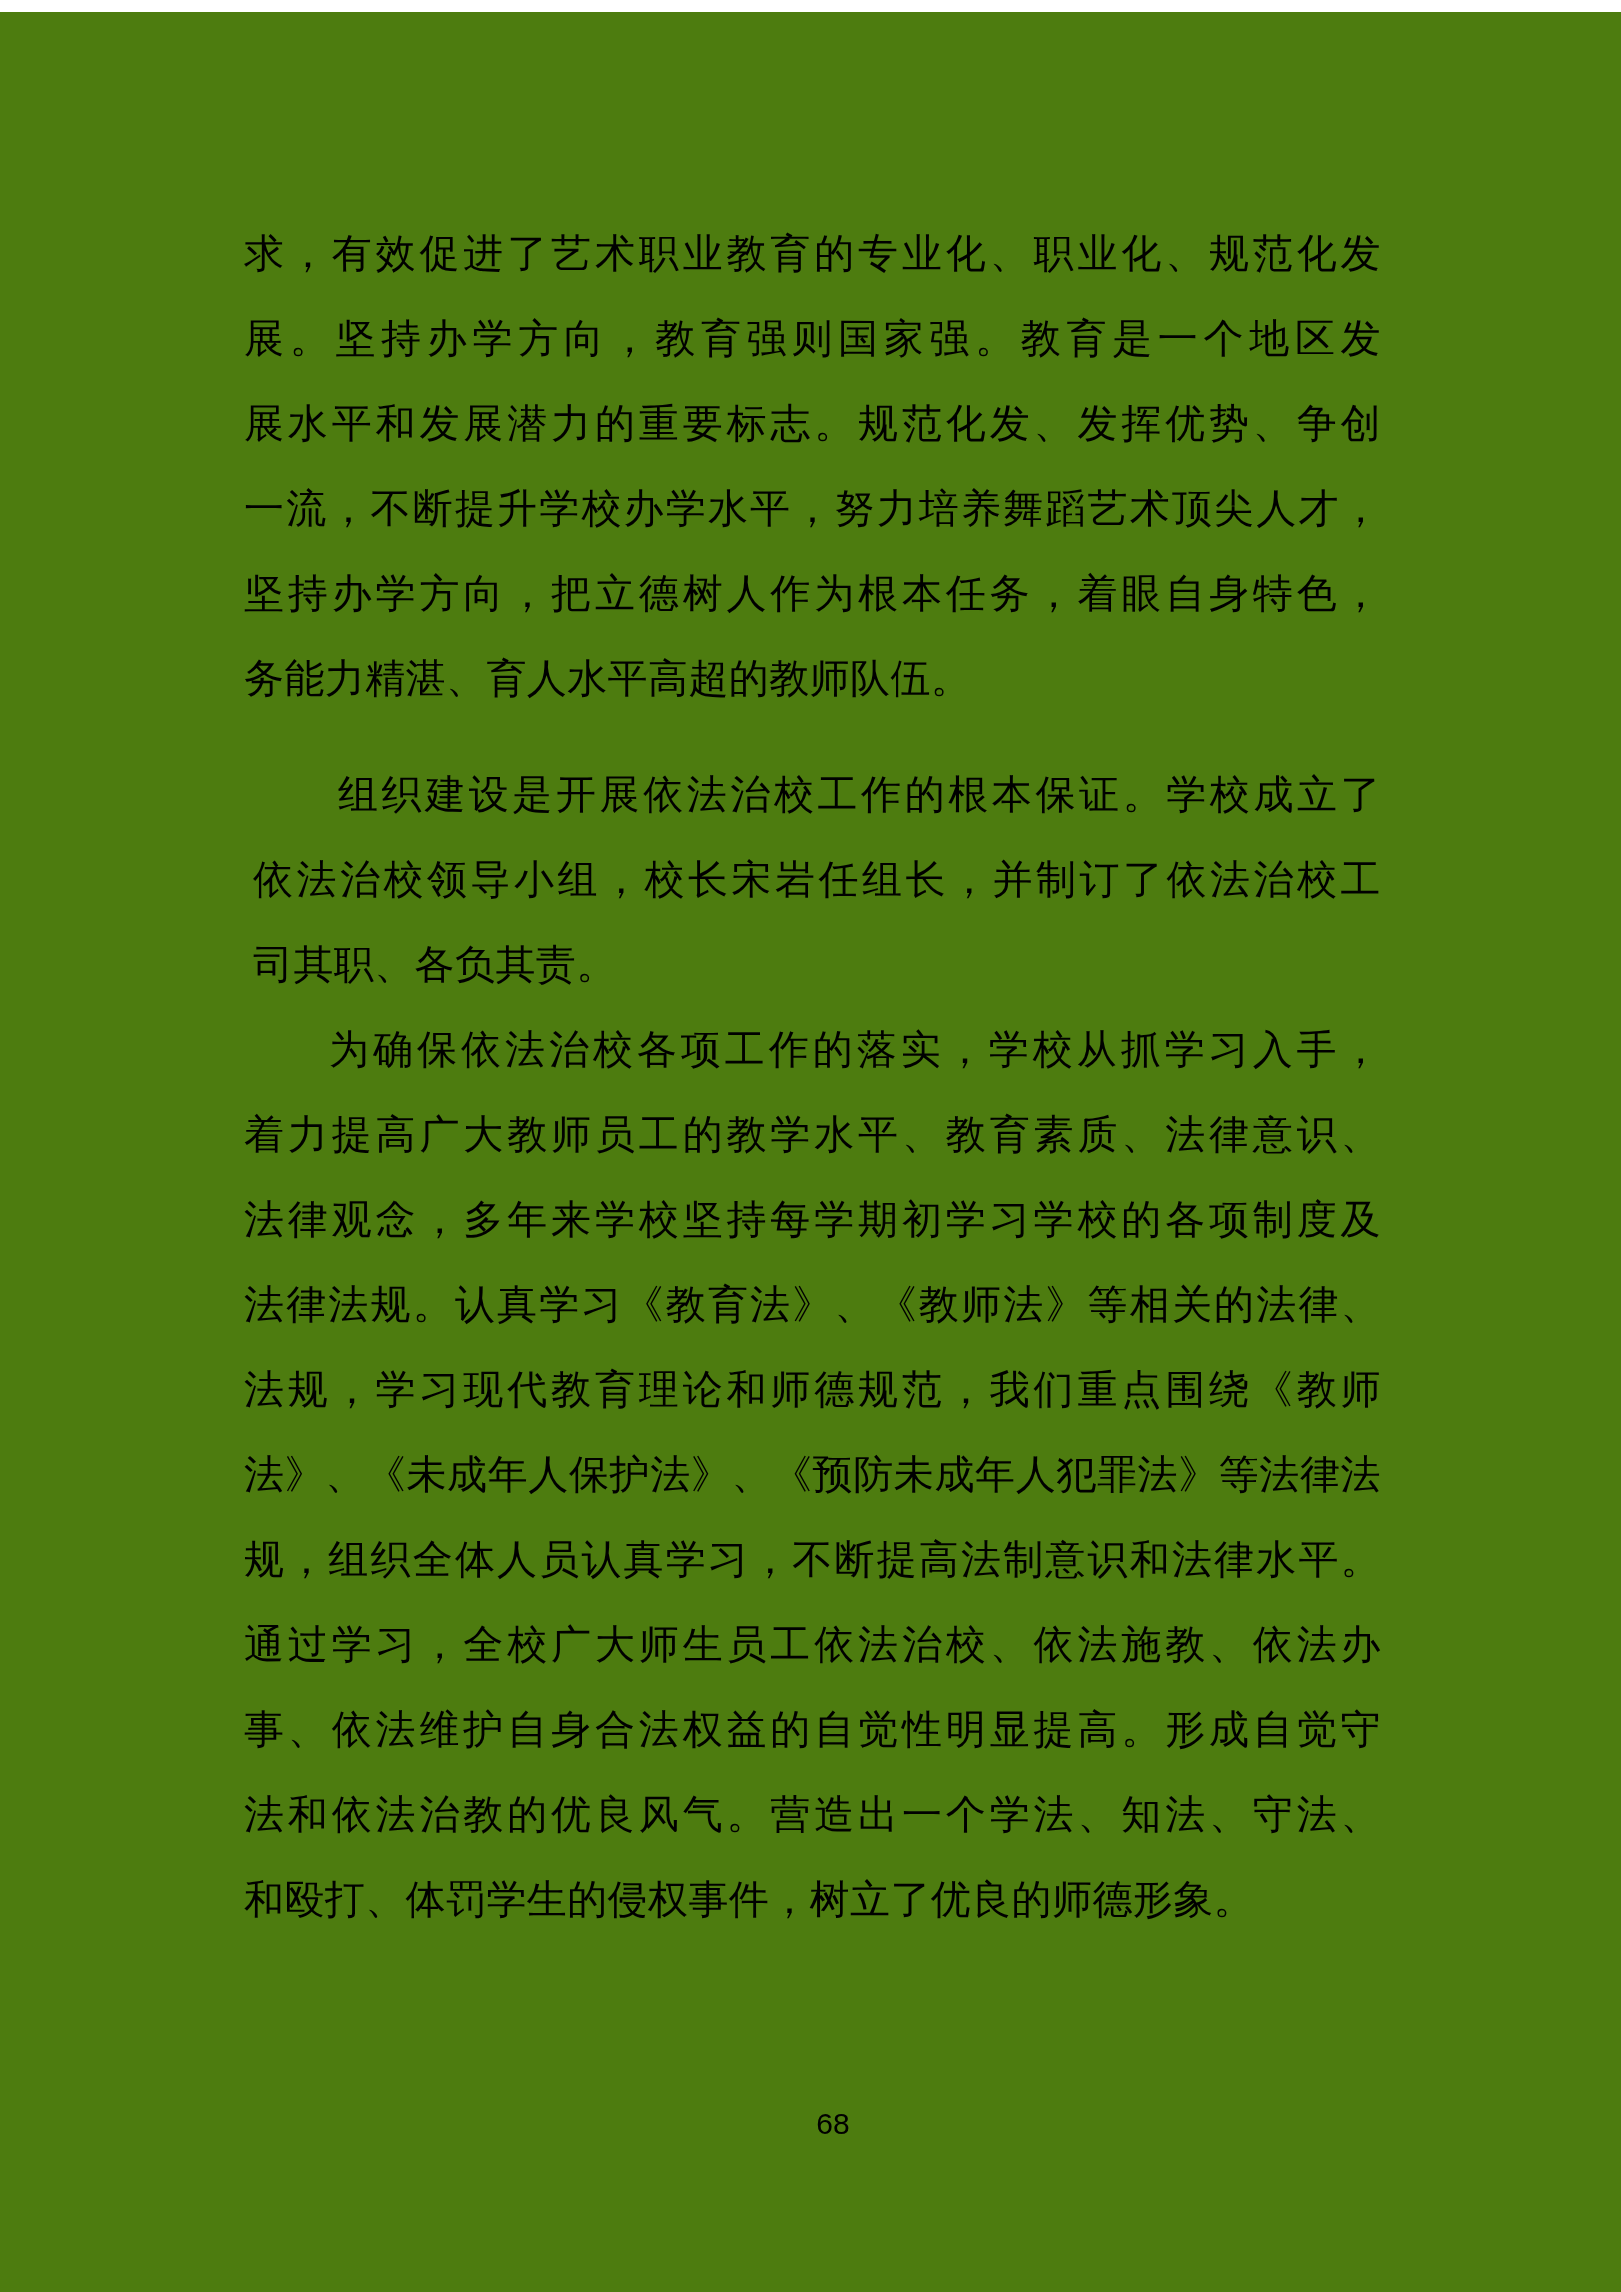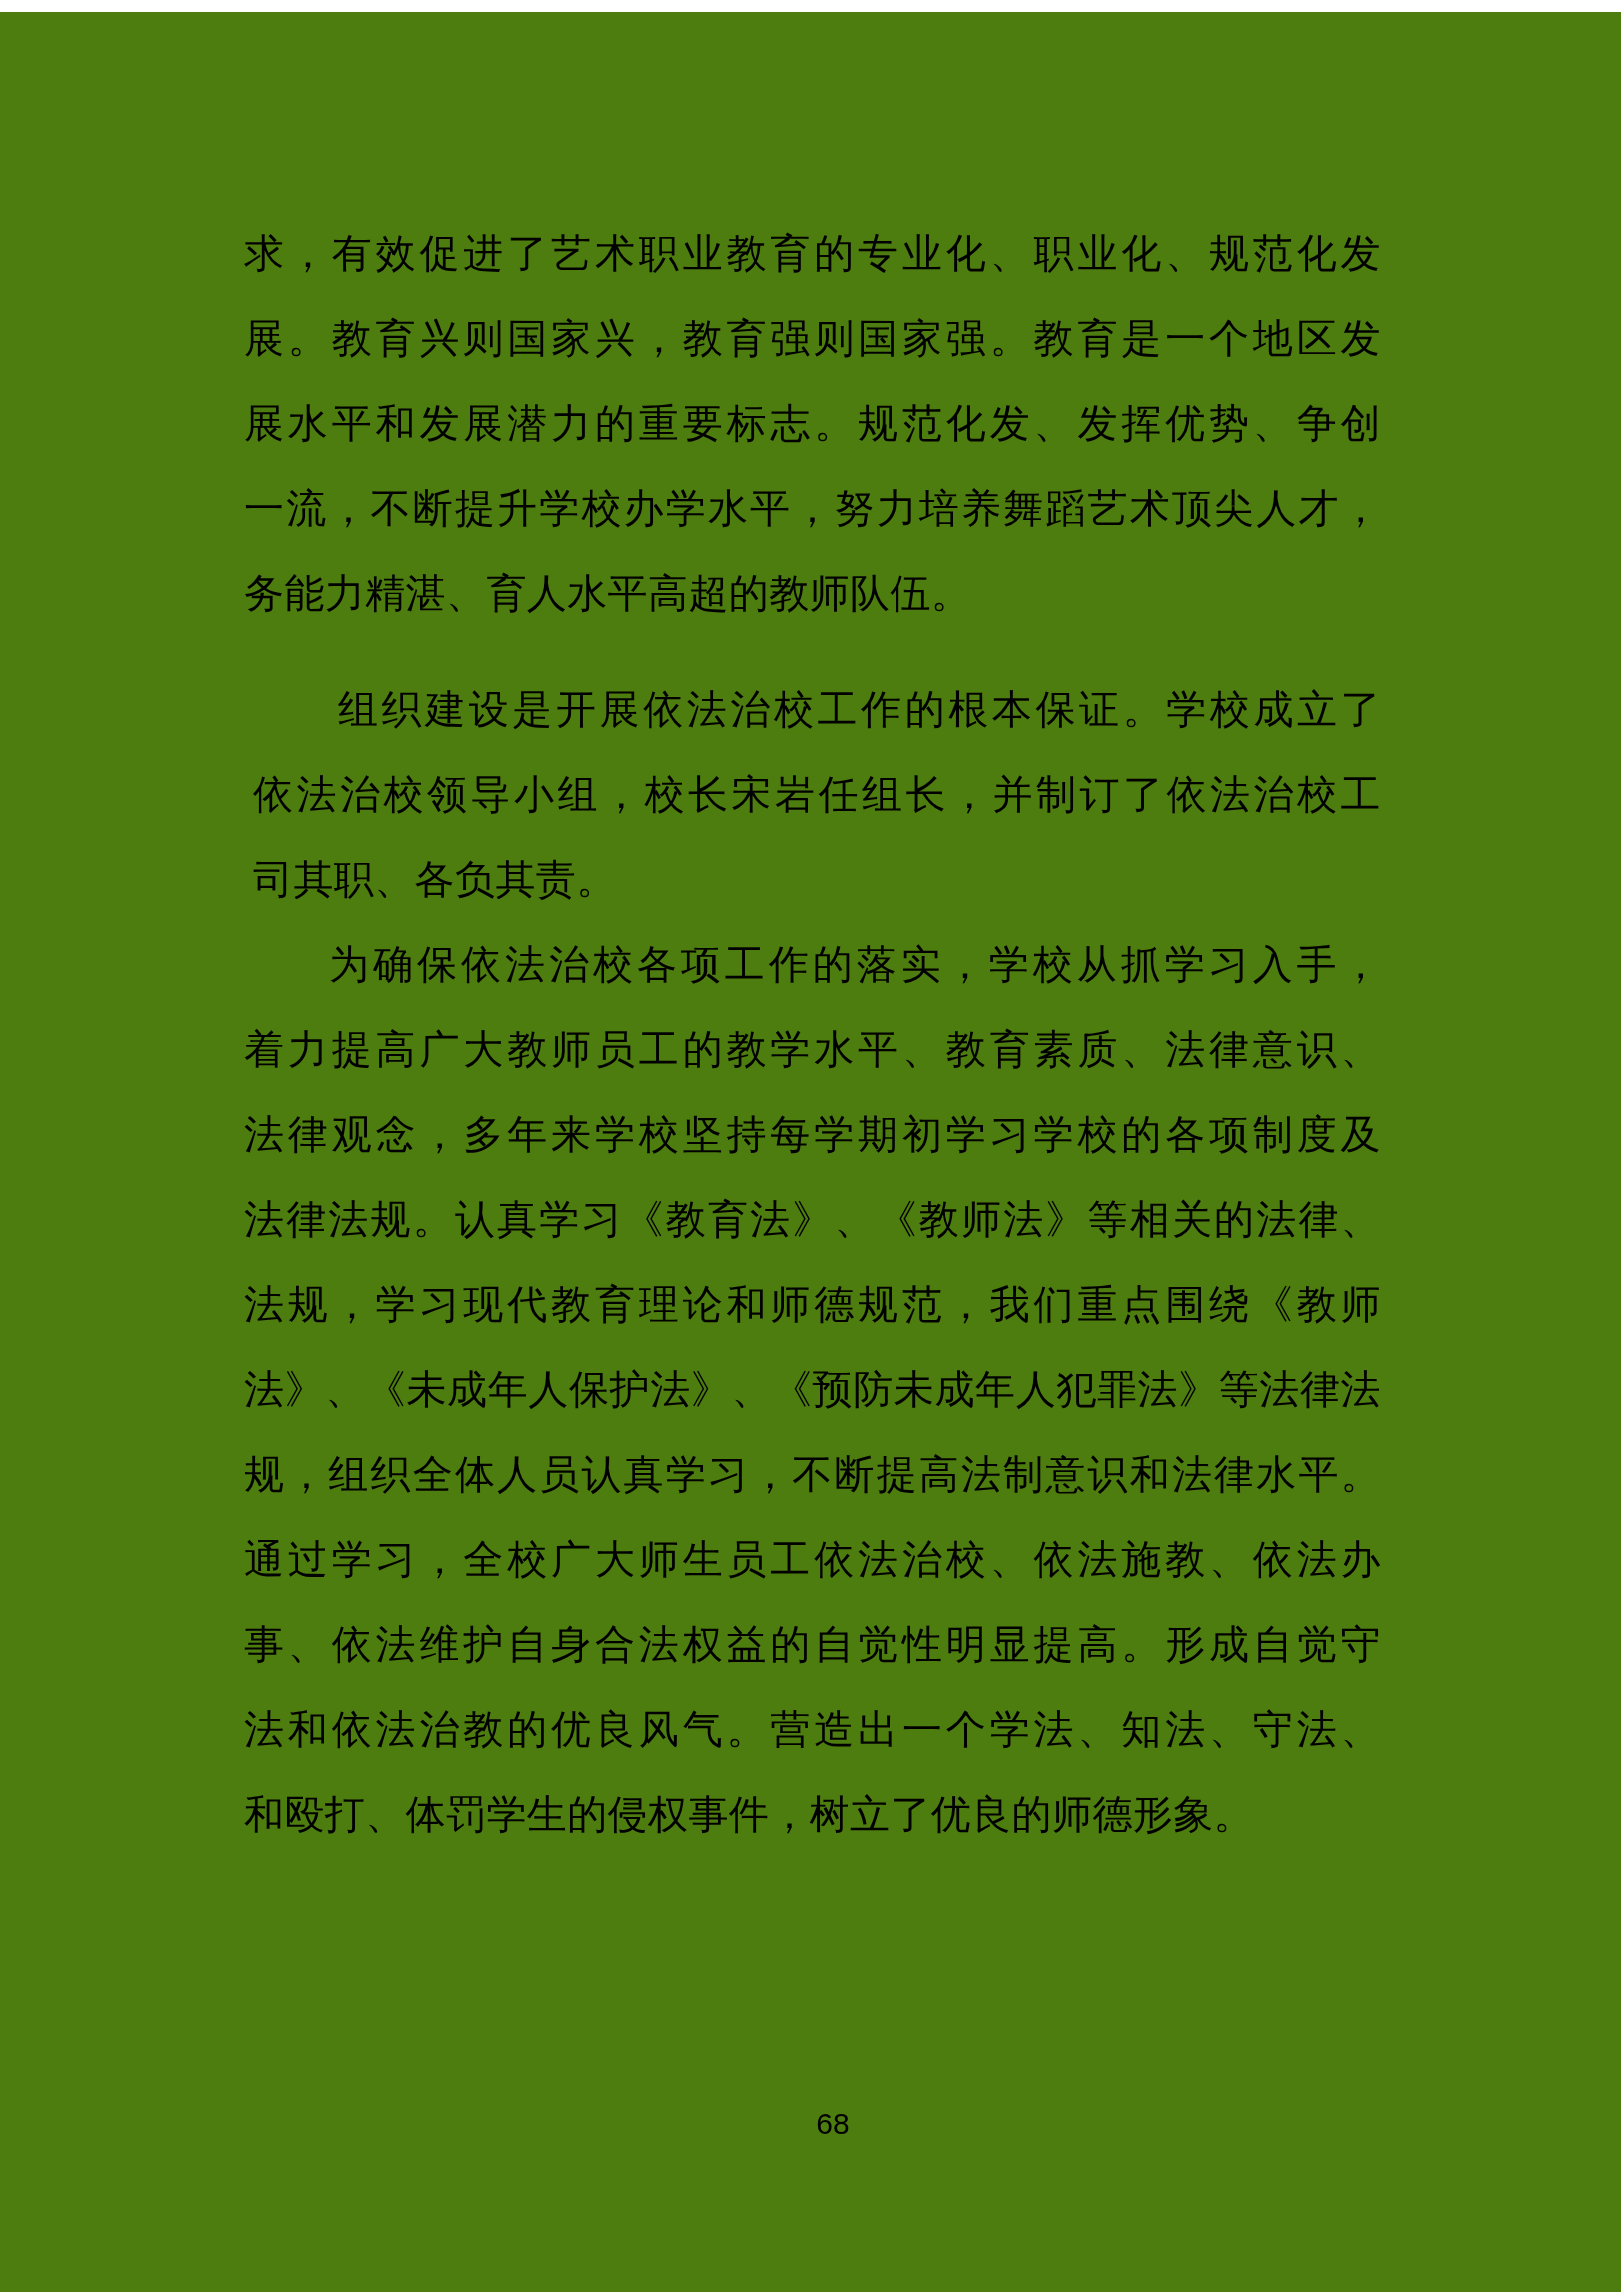--- a/index.html
+++ b/index.html
@@ -61,23 +61,24 @@
   }
 </style>
 </head>
 <body>
 
 <div class="page">
   <div class="text-block">
 
     <div class="paragraph">
       <div class="line">求，有效促进了艺术职业教育的专业化、职业化、规范化发</div>
-      <div class="line">展。教育兴则国家兴，教育强则国家强。教育是一个地区发</div>
+      <div class="line">展。坚持办学方向，教育强则国家强。教育是一个地区发</div>
       <div class="line">展水平和发展潜力的重要标志。规范化发、发挥优势、争创</div>
       <div class="line">一流，不断提升学校办学水平，努力培养舞蹈艺术顶尖人才，</div>
+      <div class="line">坚持办学方向，把立德树人作为根本任务，着眼自身特色，</div>
       <div class="line last">务能力精湛、育人水平高超的教师队伍。</div>
     </div>
 
     <div class="paragraph space-before">
       <div class="line indent">组织建设是开展依法治校工作的根本保证。学校成立了</div>
       <div class="line">依法治校领导小组，校长宋岩任组长，并制订了依法治校工</div>
       <div class="line last">司其职、各负其责。</div>
     </div>
 
     <div class="paragraph">

